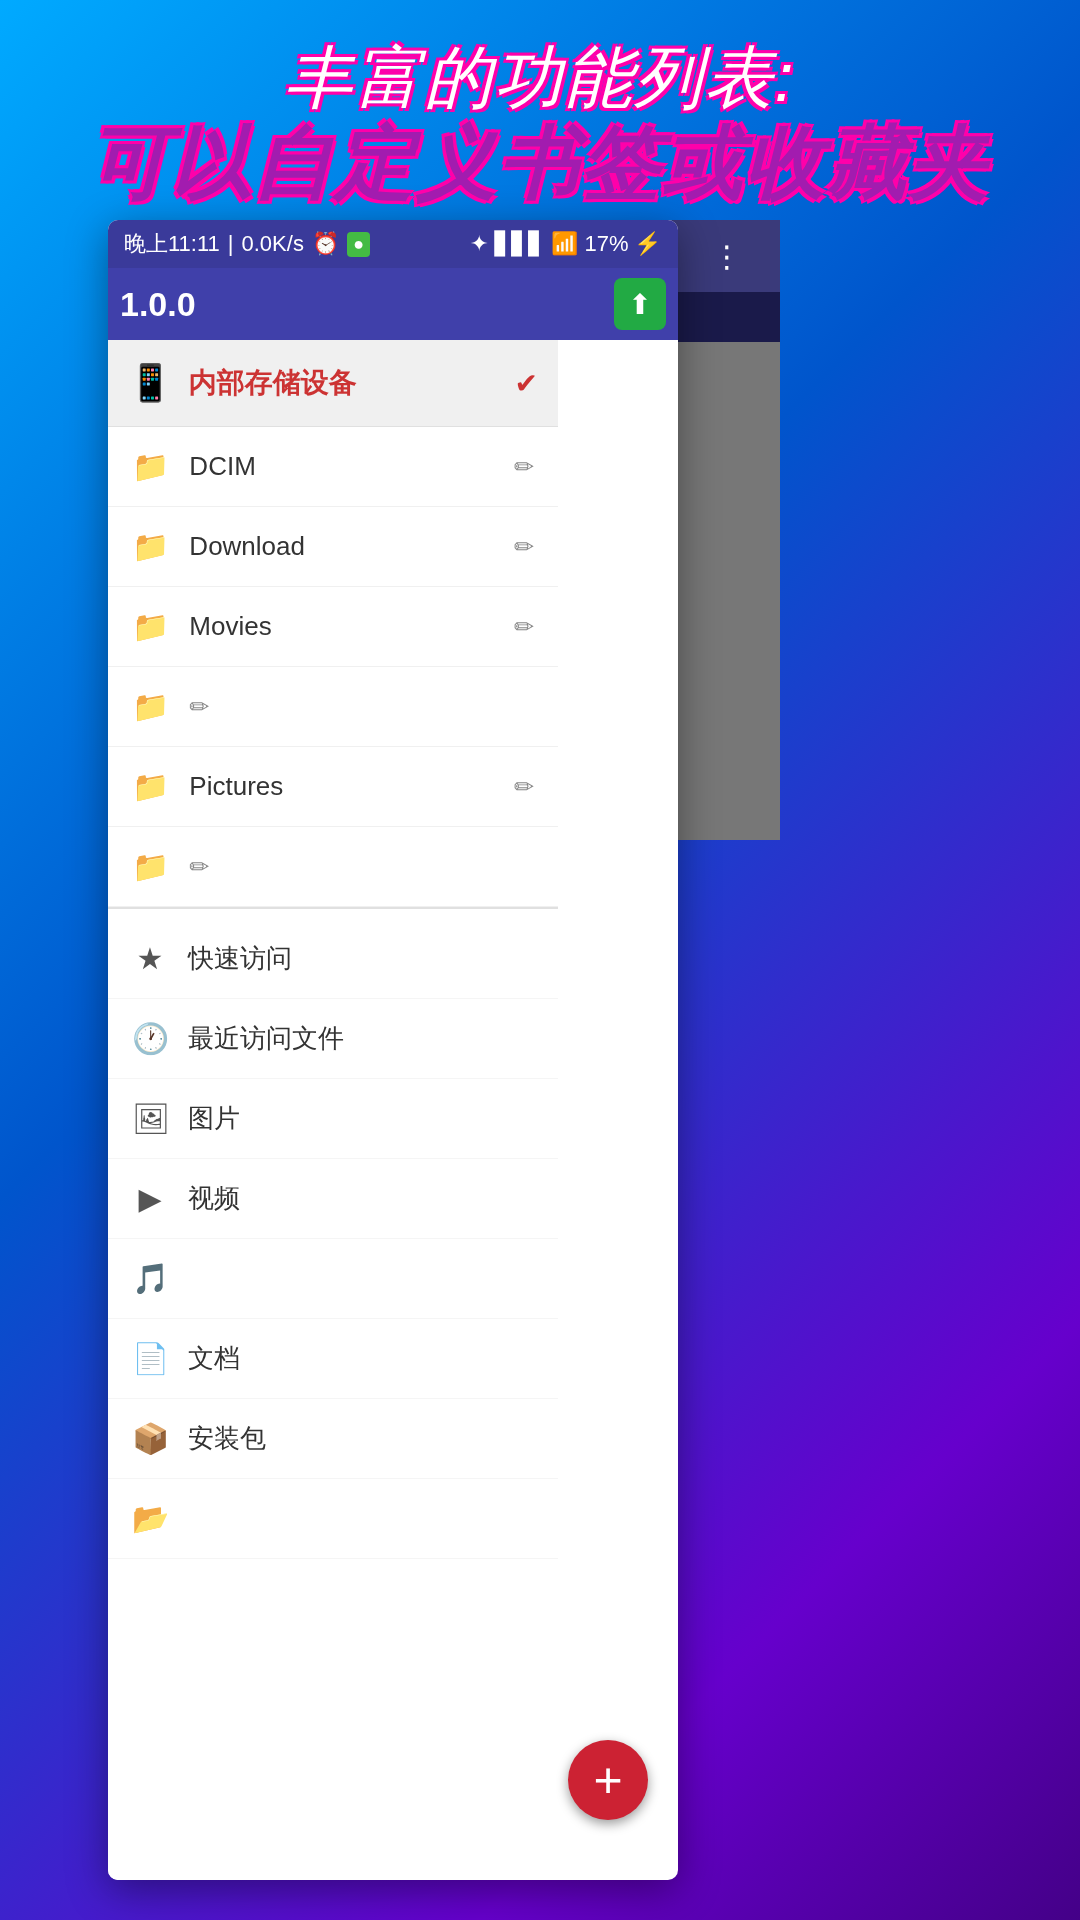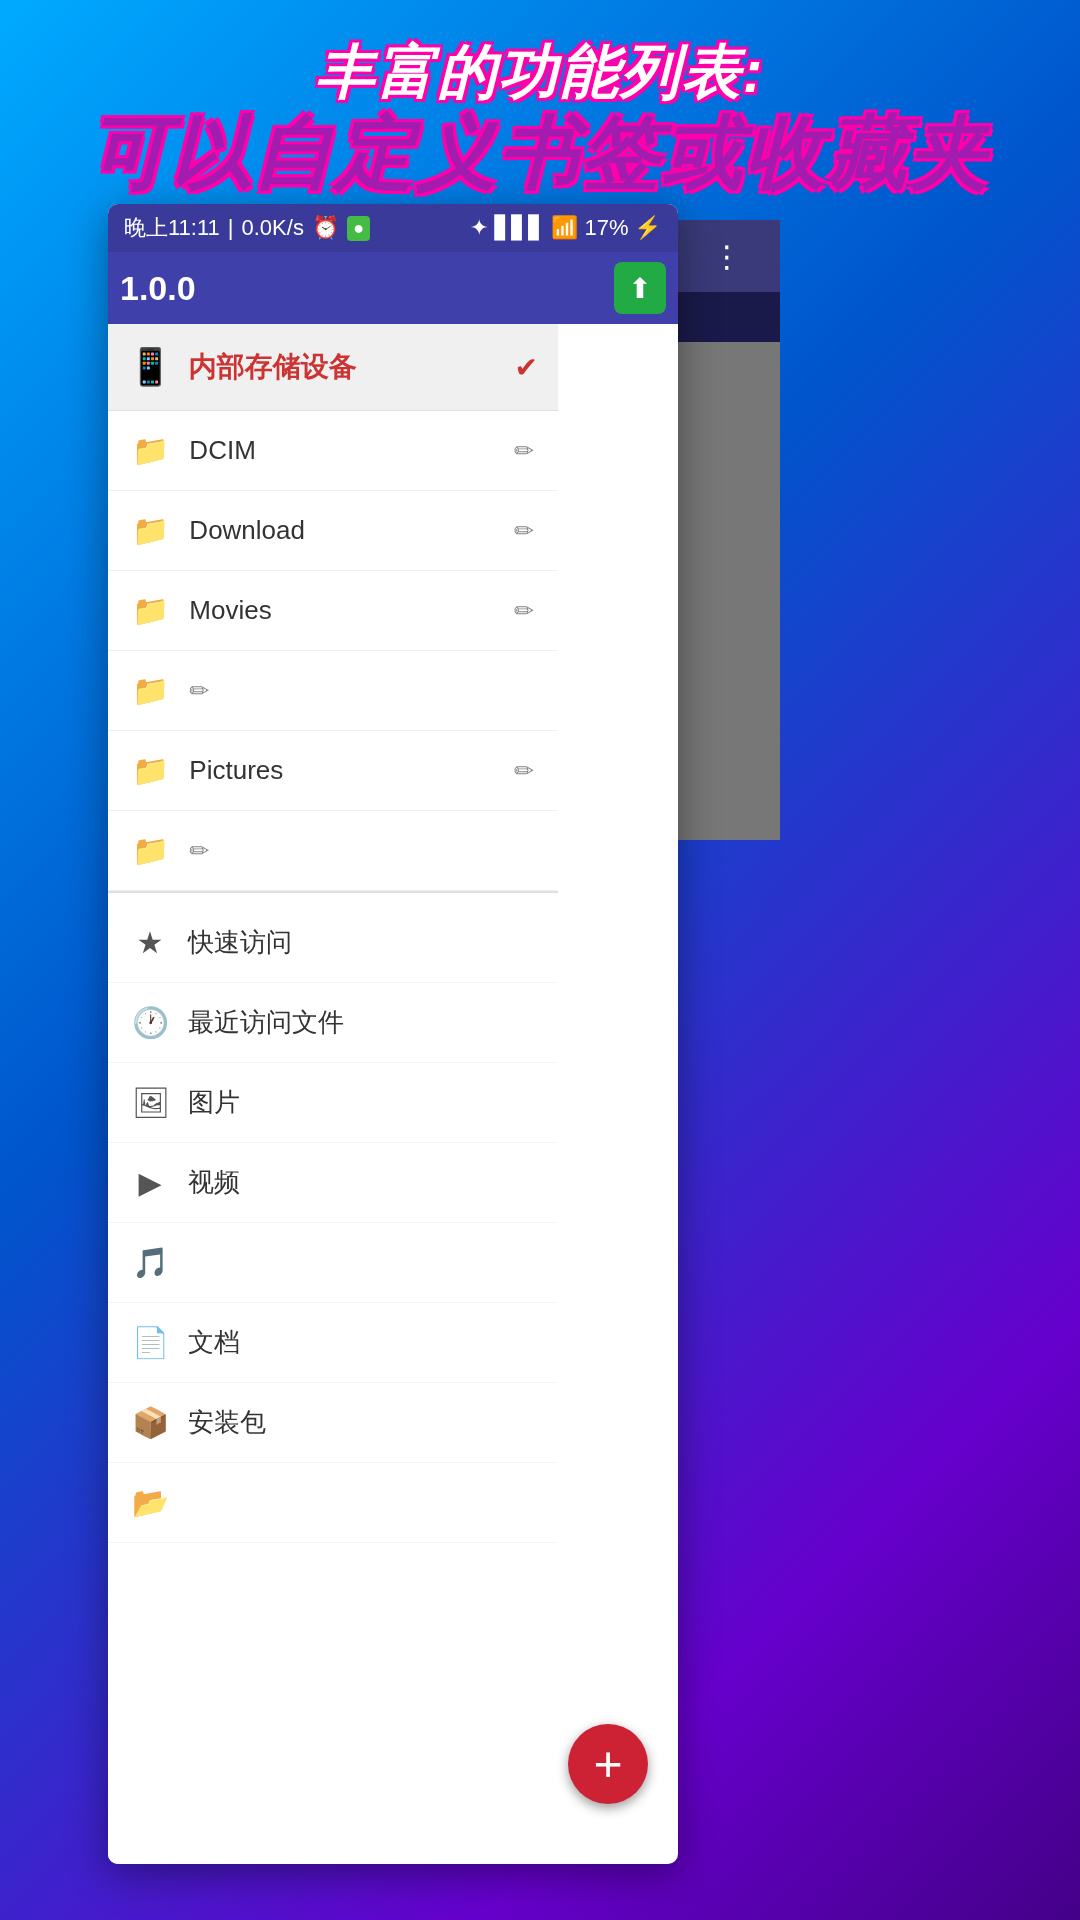--- a/index.html
+++ b/index.html
@@ -17,42 +17,42 @@
     .title-area {
       position: absolute;
       top: 40px;
       left: 0;
       right: 0;
       text-align: center;
       z-index: 10;
       padding: 0 40px;
     }
     .title-line1 {
-      font-size: 59px;
-      font-weight: 700;
+      font-size: 68px;
+      font-weight: 400;
       color: white;
       text-shadow: 3px 3px 0 #ff00aa, -3px -3px 0 #ff00aa, 3px -3px 0 #ff00aa, -3px 3px 0 #ff00aa;
       font-style: italic;
       line-height: 1.1;
       letter-spacing: 2px;
     }
     .title-line2 {
       font-size: 80px;
       font-weight: 900;
       color: #a21caf;
       text-shadow: 3px 3px 0 #ff00aa, -3px -3px 0 #ff00aa, 3px -3px 0 #ff00aa, -3px 3px 0 #ff00aa;
       font-style: italic;
       line-height: 1.2;
       letter-spacing: 2px;
     }
 
     
     .phone-frame {
       position: absolute;
-      top: 204px;
+      top: 220px;
       left: 108px;
       width: 570px;
       height: 1660px;
       background: #fff;
       border-radius: 10px;
       overflow: hidden;
       box-shadow: 0 10px 40px rgba(0,0,0,0.4);
       z-index: 5;
     }
 

